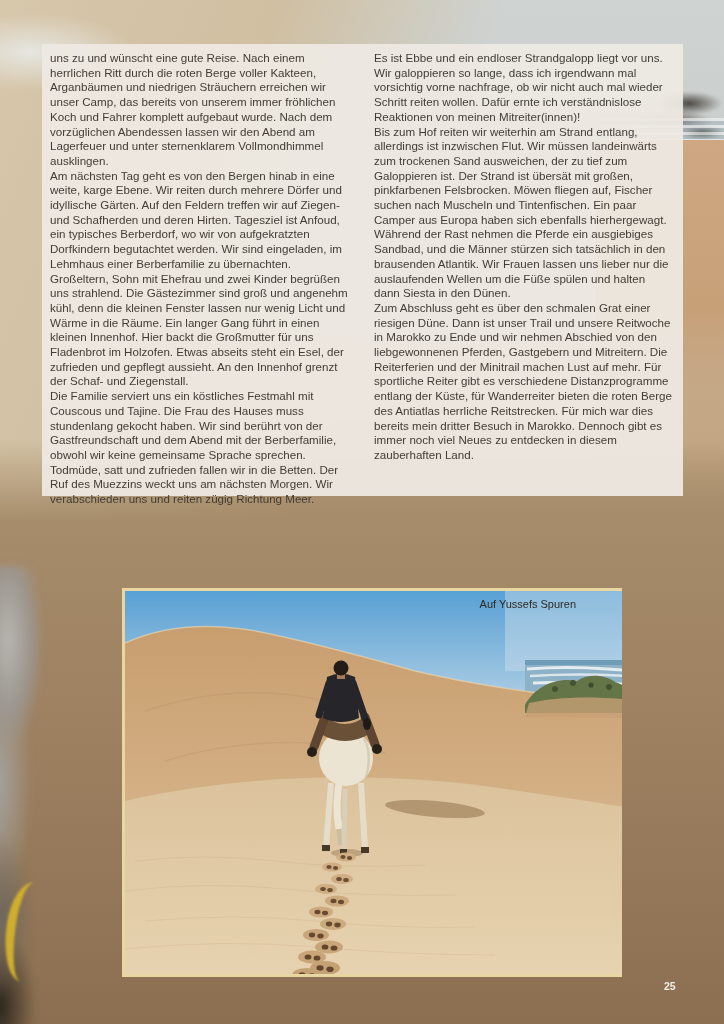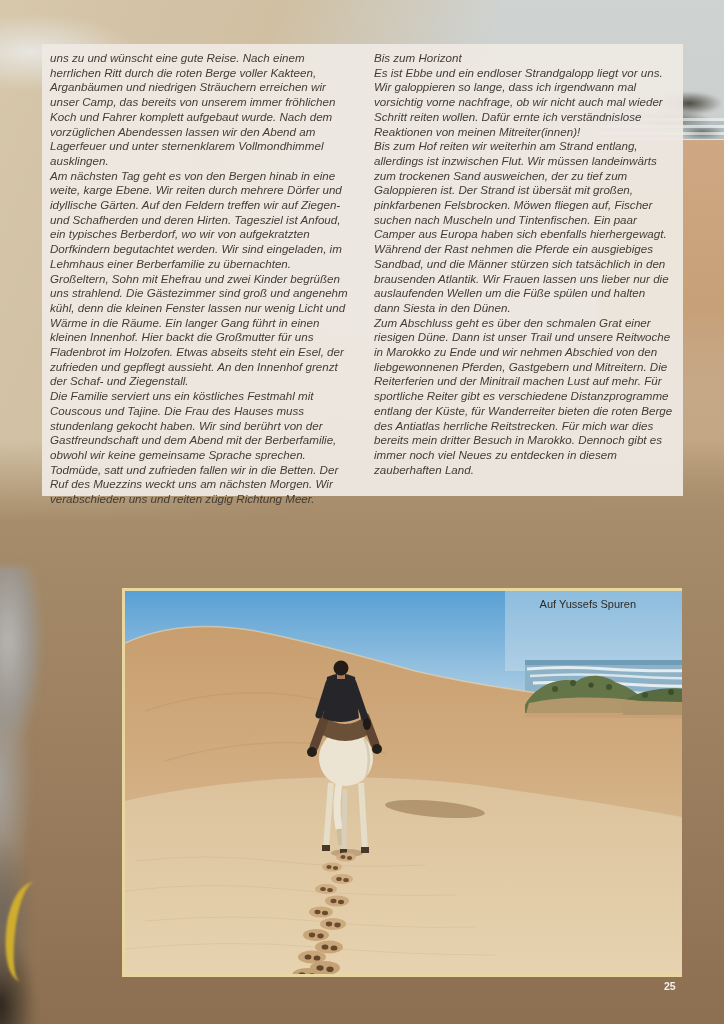--- a/index.html
+++ b/index.html
@@ -55,26 +55,26 @@
   
   .textbox{
     position:absolute;left:42px;top:44px;width:641px;height:452px;
     background:rgba(238,233,226,.94);
     box-sizing:border-box;padding:7px 10px 0 8px;
     display:flex;gap:24px;
     color:#423c35;font-size:11.6px;line-height:14.7px;
   }
   .col-left{flex:0 0 300px;}
   .col-right{flex:1 1 auto;}
-  .textbox p{margin:0;font-style:italic;}
+  .textbox p{margin:0;}
   .subhead{font-style:italic;margin:0;}
   .gap-above{margin-top:14.7px !important;}
   
   .photo{
-    position:absolute;left:122px;top:588px;width:560px;height:389px;
+    position:absolute;left:122px;top:588px;width:500px;height:389px;
     box-sizing:border-box;border:3px solid #e9d7a2;border-right:none;
     overflow:hidden;
   }
   .photo svg{display:block;width:599px;height:383px;}
   .caption{
     position:absolute;top:7px;right:46px;
     color:#2e2a24;font-size:11px;line-height:13px;
   }
   .credit{
     position:absolute;left:130px;top:986px;
@@ -99,21 +99,20 @@
   <div class="mane-dark"></div>
   <div class="strap"></div>
 
   <div class="textbox">
     <div class="col-left">
       <p>uns zu und wünscht eine gute Reise. Nach einem herrlichen Ritt durch die roten Berge voller Kakteen, Arganbäumen und niedrigen Sträuchern erreichen wir unser Camp, das bereits von unserem immer fröhlichen Koch und Fahrer komplett aufgebaut wurde. Nach dem vorzüglichen Abendessen lassen wir den Abend am Lagerfeuer und unter sternenklarem Vollmondhimmel ausklingen.</p>
       <p>Am nächsten Tag geht es von den Bergen hinab in eine weite, karge Ebene. Wir reiten durch mehrere Dörfer und idyllische Gärten. Auf den Feldern treffen wir auf Ziegen- und Schafherden und deren Hirten. Tagesziel ist Anfoud, ein typisches Berberdorf, wo wir von aufgekratzten Dorfkindern begutachtet werden. Wir sind eingeladen, im Lehmhaus einer Berberfamilie zu übernachten. Großeltern, Sohn mit Ehefrau und zwei Kinder begrüßen uns strahlend. Die Gästezimmer sind groß und angenehm kühl, denn die kleinen Fenster lassen nur wenig Licht und Wärme in die Räume. Ein langer Gang führt in einen kleinen Innenhof. Hier backt die Großmutter für uns Fladenbrot im Holzofen. Etwas abseits steht ein Esel, der zufrieden und gepflegt aussieht. An den Innenhof grenzt der Schaf- und Ziegenstall.</p>
       <p>Die Familie serviert uns ein köstliches Festmahl mit Couscous und Tajine. Die Frau des Hauses muss stundenlang gekocht haben. Wir sind berührt von der Gastfreundschaft und dem Abend mit der Berberfamilie, obwohl wir keine gemeinsame Sprache sprechen. Todmüde, satt und zufrieden fallen wir in die Betten. Der Ruf des Muezzins weckt uns am nächsten Morgen. Wir verabschieden uns und reiten zügig Richtung Meer.</p>
     </div>
     <div class="col-right">
-      <p class="subhead">Bis zum Horizont</p>
       <p>Es ist Ebbe und ein endloser Strandgalopp liegt vor uns. Wir galoppieren so lange, dass ich irgendwann mal vorsichtig vorne nachfrage, ob wir nicht auch mal wieder Schritt reiten wollen. Dafür ernte ich verständnislose Reaktionen von meinen Mitreiter(innen)!</p>
       <p>Bis zum Hof reiten wir weiterhin am Strand entlang, allerdings ist inzwischen Flut. Wir müssen landeinwärts zum trockenen Sand ausweichen, der zu tief zum Galoppieren ist. Der Strand ist übersät mit großen, pinkfarbenen Felsbrocken. Möwen fliegen auf, Fischer suchen nach Muscheln und Tintenfischen. Ein paar Camper aus Europa haben sich ebenfalls hierhergewagt.</p>
       <p>Während der Rast nehmen die Pferde ein ausgiebiges Sandbad, und die Männer stürzen sich tatsächlich in den brausenden Atlantik. Wir Frauen lassen uns lieber nur die auslaufenden Wellen um die Füße spülen und halten dann Siesta in den Dünen.</p>
       <p>Zum Abschluss geht es über den schmalen Grat einer riesigen Düne. Dann ist unser Trail und unsere Reitwoche in Marokko zu Ende und wir nehmen Abschied von den liebgewonnenen Pferden, Gastgebern und Mitreitern. Die Reiterferien und der Minitrail machen Lust auf mehr. Für sportliche Reiter gibt es verschiedene Distanzprogramme entlang der Küste, für Wanderreiter bieten die roten Berge des Antiatlas herrliche Reitstrecken. Für mich war dies bereits mein dritter Besuch in Marokko. Dennoch gibt es immer noch viel Neues zu entdecken in diesem zauberhaften Land.</p>
     </div>
   </div>
 
   <div class="photo">
     <svg viewBox="0 0 599 383" preserveAspectRatio="none">
       <defs>

